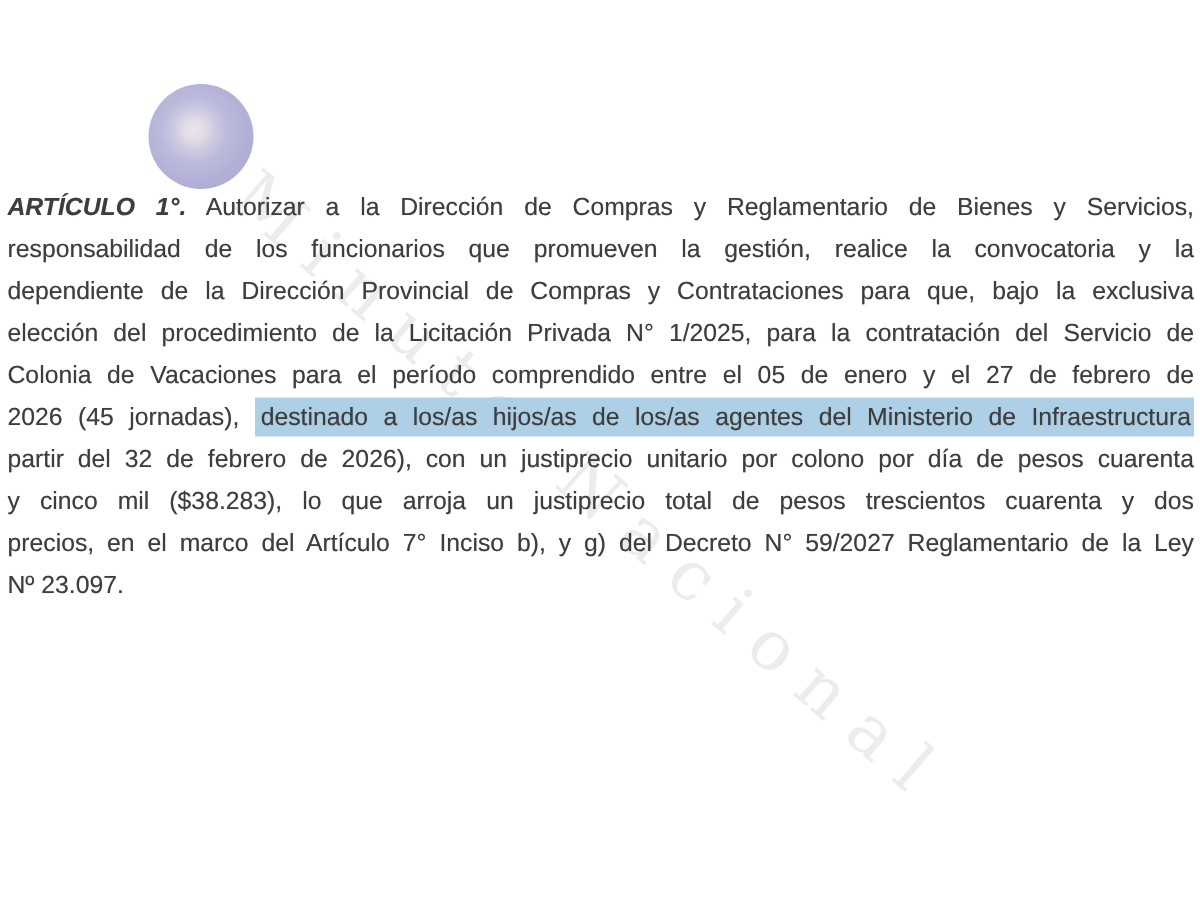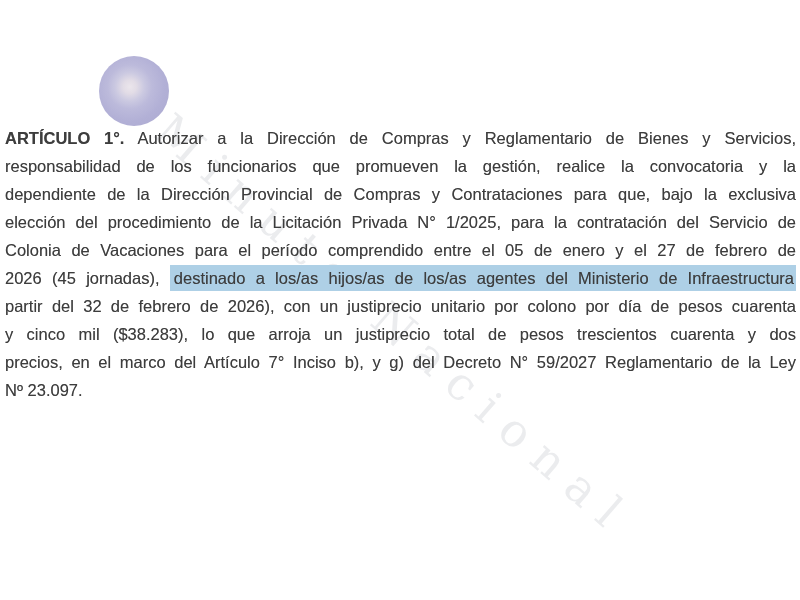--- a/index.html
+++ b/index.html
@@ -56,21 +56,21 @@
   }
   .doc-line {
     height: 28px;
     overflow: hidden;
     text-align: justify;
     text-align-last: justify;
   }
   .doc-line.last {
     text-align-last: left;
   }
-  .seg-bold { font-weight: bold; }
+  .seg-bold { font-weight: bold; font-style: italic; }
   .seg-hl {
     background: var(--hl-color, #aed0e6);
     padding: 4px 2px 4px 4px;
   }
 </style>
 </head>
 <body>
 
 <div class="page">
 

